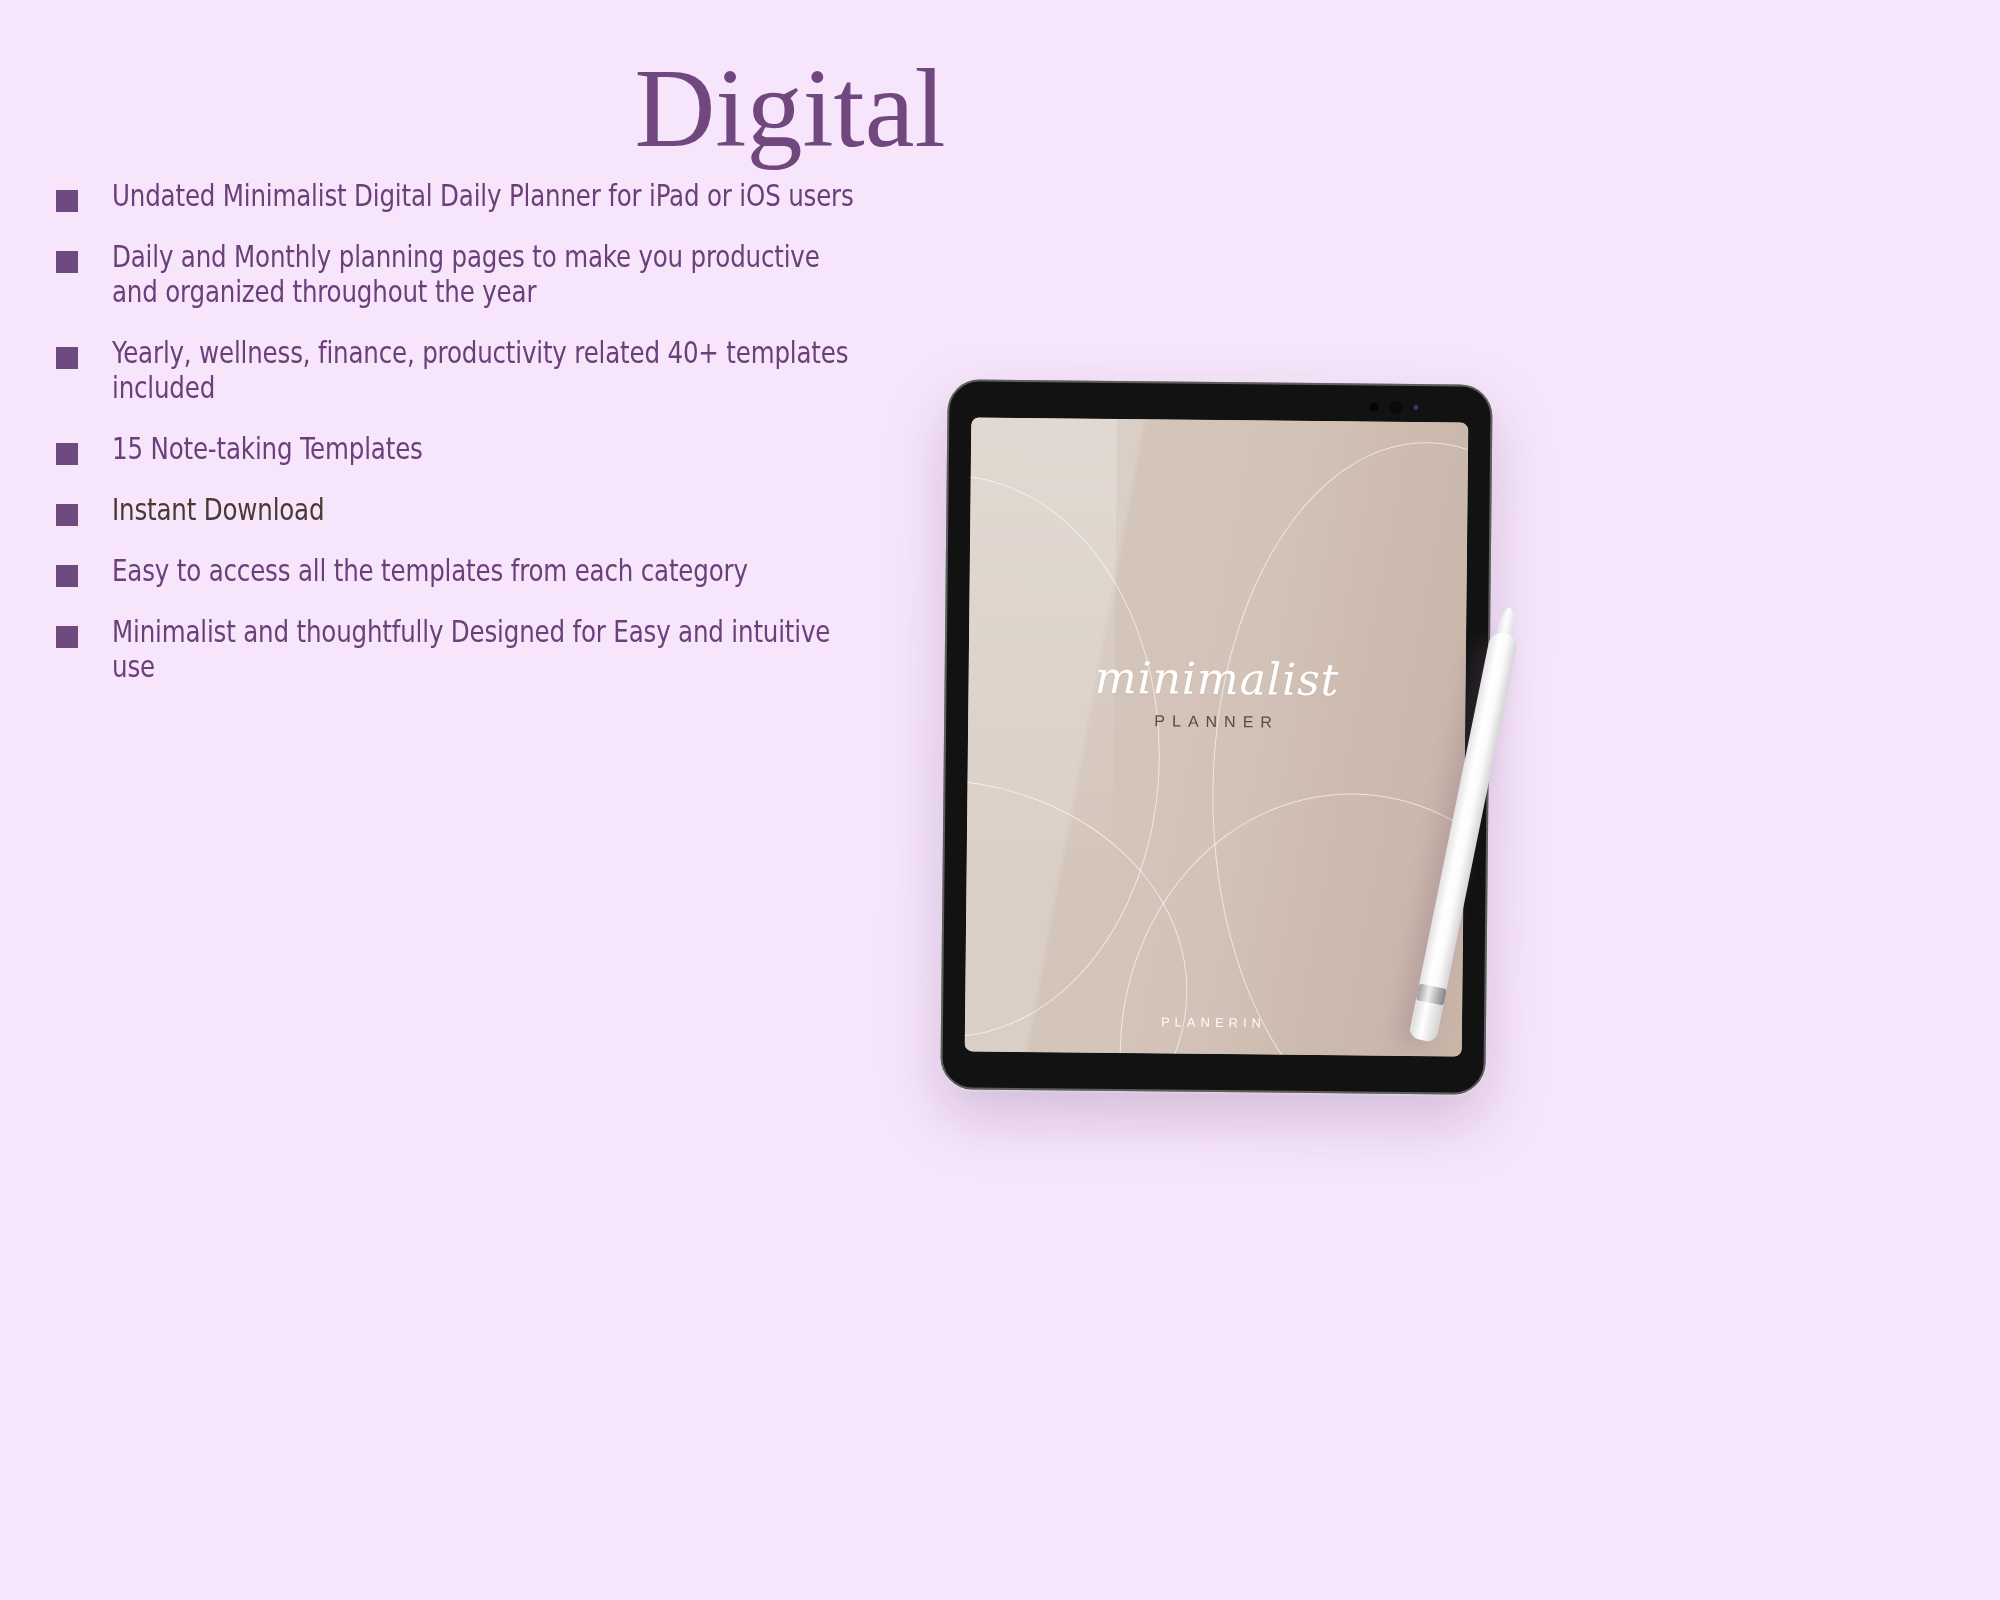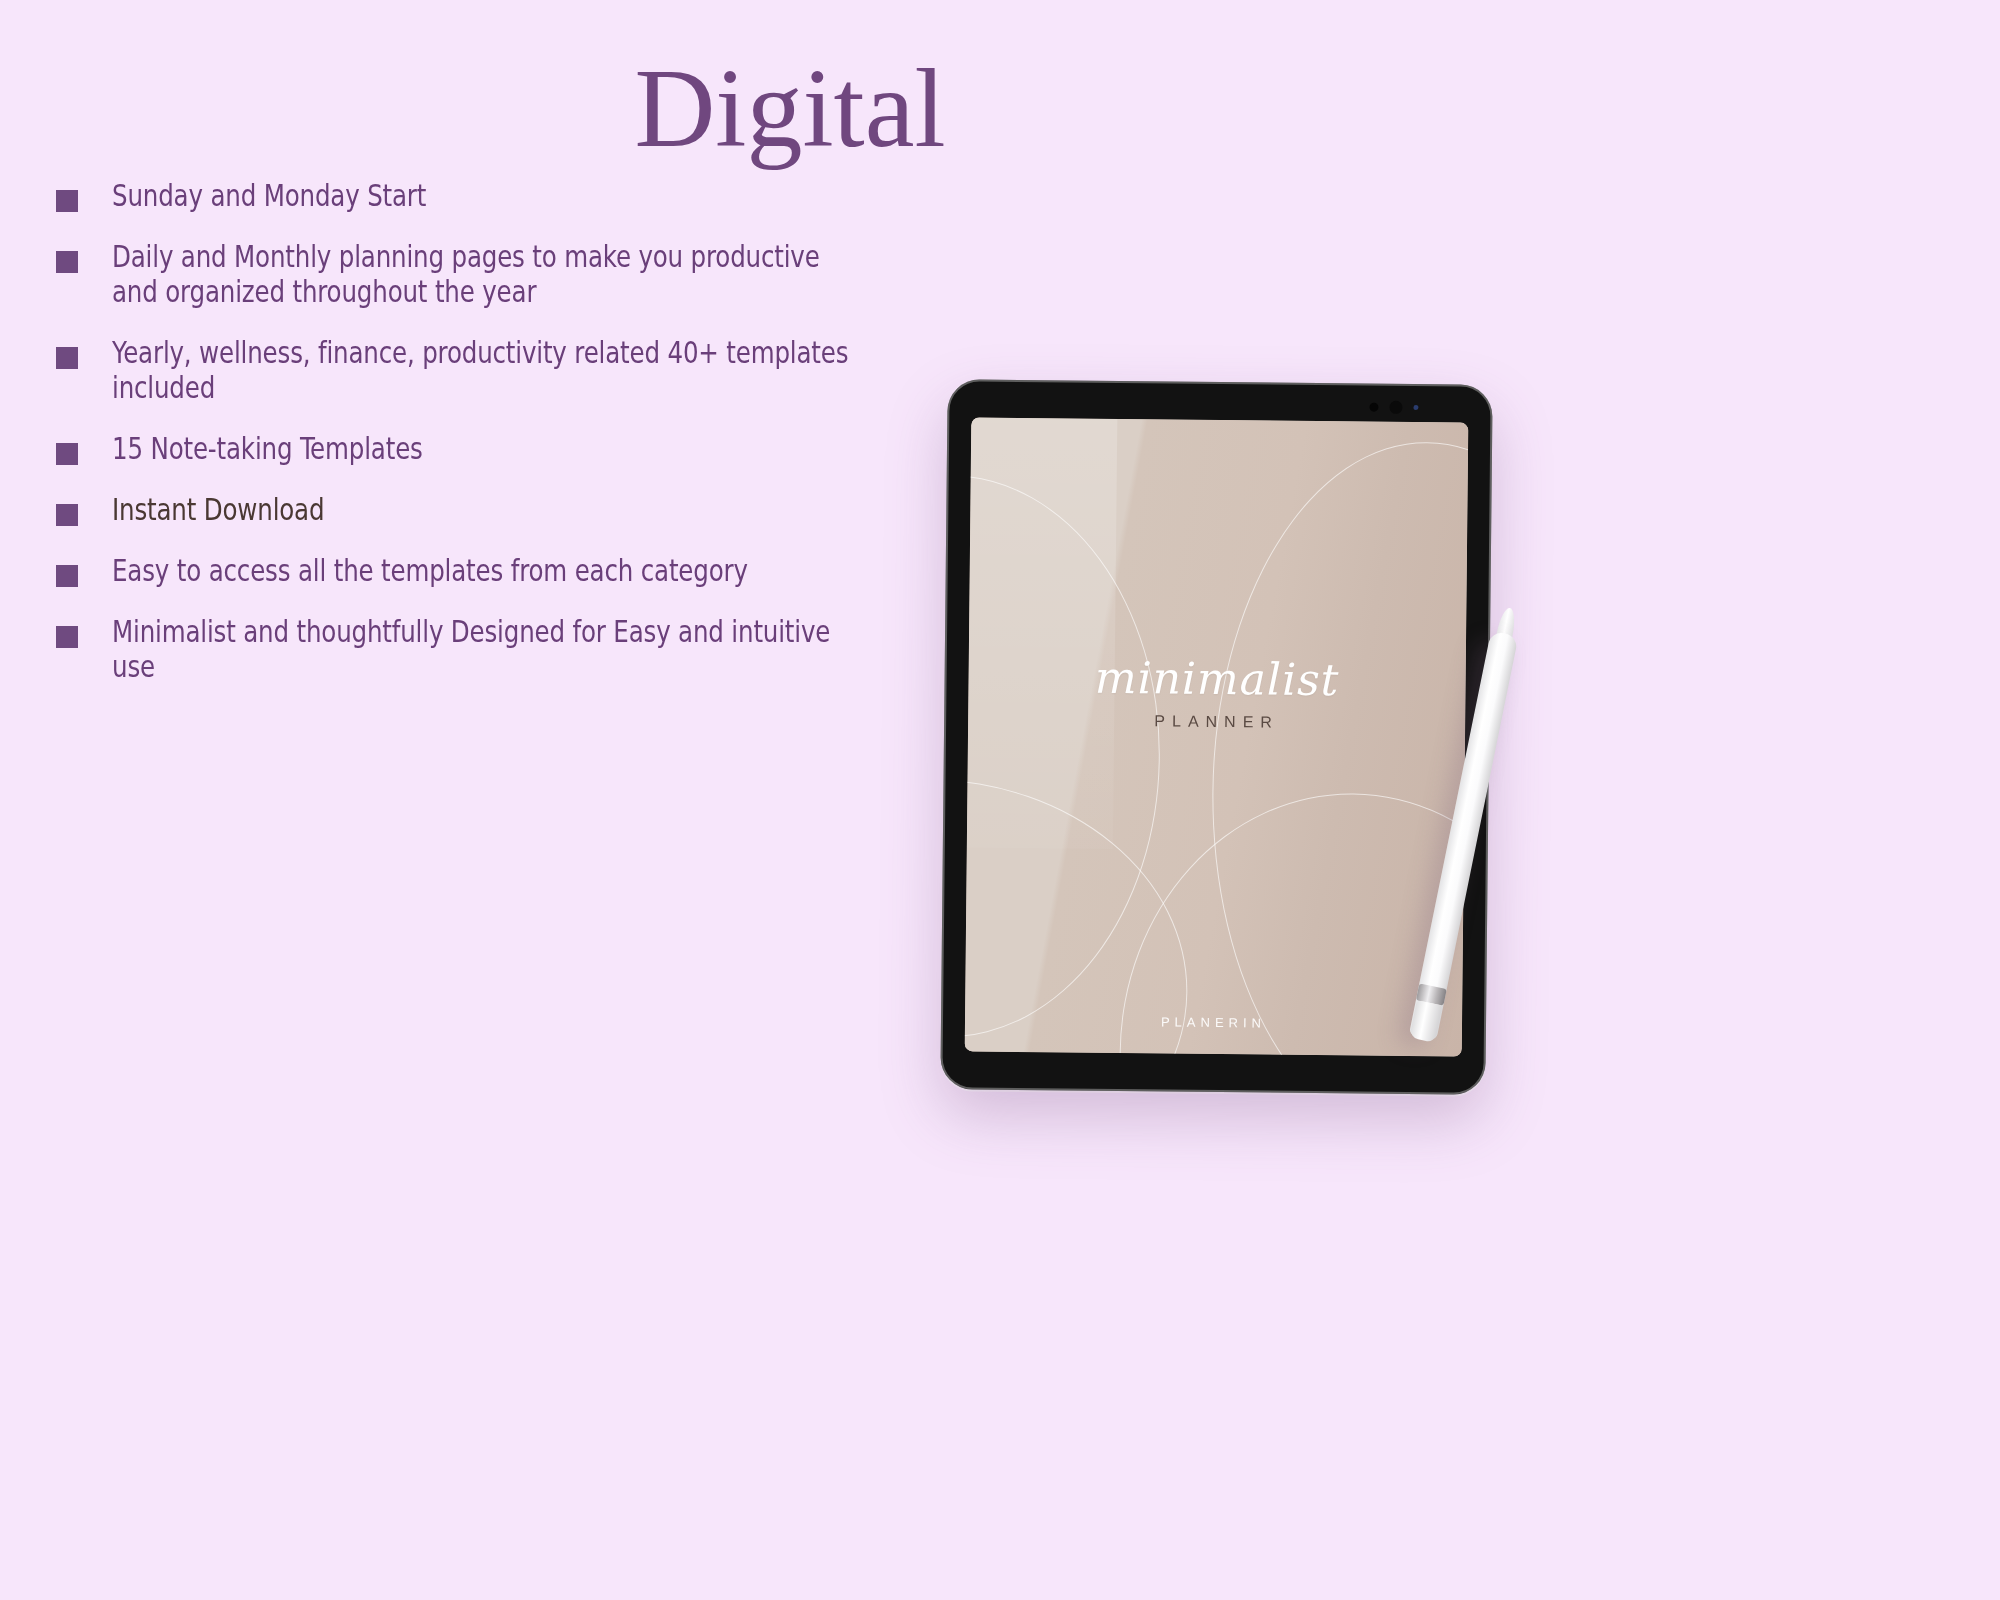--- a/index.html
+++ b/index.html
@@ -210,26 +210,26 @@
     background:linear-gradient(90deg,#dededf,#ffffff 40%,#d4d3d5);
   }
 </style>
 </head>
 <body>
 
 <div class="page-title"><span class="title-shift">Digital</span></div>
 
 <div class="features">
 
-
-
-  <div class="feature-item">
-    <span class="bullet"></span>
-    <span class="feature-text" style="color: rgb(106, 63, 122);">Sunday and Monday Start</span>
-  </div>
+  <div class="feature-item">
+    <span class="bullet"></span>
+    <span class="feature-text" style="color: rgb(106, 63, 122);">Undated Minimalist Digital Daily Planner for iPad or iOS users</span>
+  </div>
+
+
 
   <div class="feature-item">
     <span class="bullet"></span>
     <span class="feature-text" style="color: rgb(106, 63, 122);">Daily and Monthly planning pages to make you productive
 and organized throughout the year</span>
   </div>
 
 
   <div class="feature-item">
     <span class="bullet"></span>

